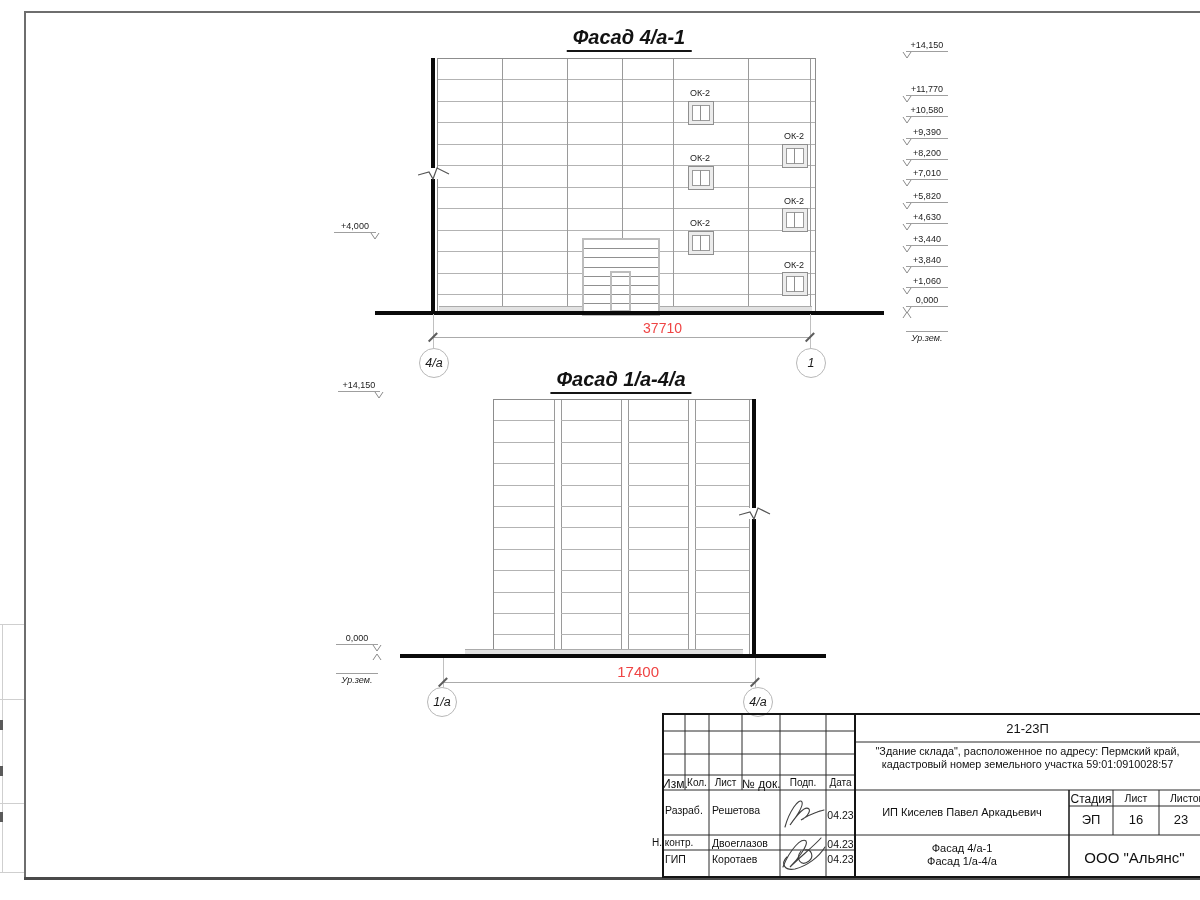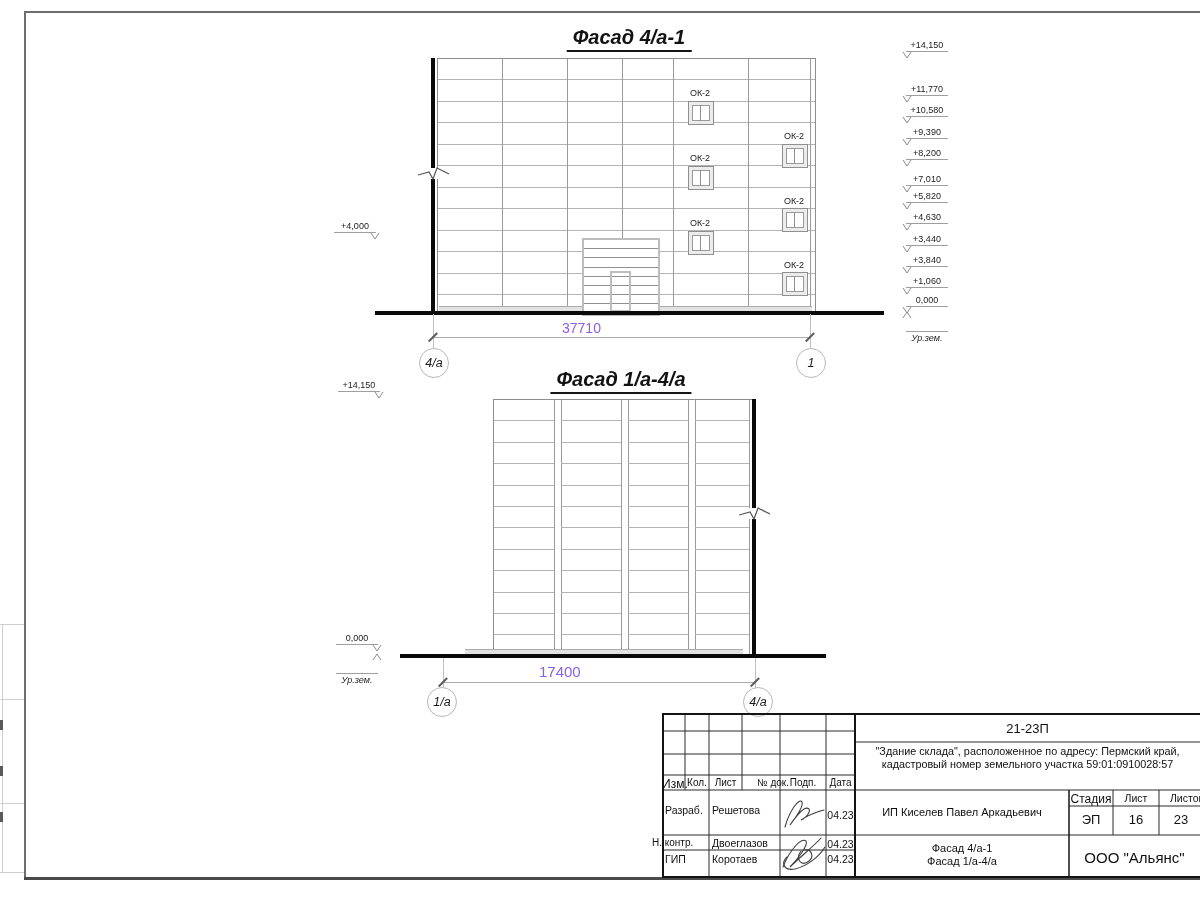--- a/index.html
+++ b/index.html
@@ -25,21 +25,21 @@
   .door{position:absolute;border:2px solid #bdbdbd;background:transparent;}
   .mark{position:absolute;width:42px;font-size:9px;line-height:10px;color:#1c1c1c;}
   .mark .mt{display:block;text-align:center;border-bottom:1px solid #9f9f9f;padding-bottom:1px;white-space:nowrap;}
   .mark .mt2{display:block;text-align:center;border-top:1px solid #9f9f9f;padding-top:1px;margin-top:20px;white-space:nowrap;font-style:italic;}
   .mark svg{position:absolute;fill:none;stroke:#8a8a8a;stroke-width:1;}
   .mr svg{left:-4px;top:11px;}
   .ml svg{right:-4px;top:11px;}
   .dimline{position:absolute;background:#ababab;height:1px;}
   .extline{position:absolute;background:#c0c0c0;width:1px;}
   .dimtick{position:absolute;width:1.5px;height:12px;background:#5c5c5c;transform:rotate(45deg);}
-  .dimtxt{position:absolute;width:120px;text-align:left;color:#8b5cf6;}
+  .dimtxt{position:absolute;width:120px;text-align:right;color:#ef4444;}
   .bub{position:absolute;width:28px;height:28px;border:1px solid #b8b8b8;border-radius:50%;
        display:flex;align-items:center;justify-content:center;font-size:12.5px;font-style:italic;color:#1a1a1a;background:#fff;}
   .brk{position:absolute;}
   .st{position:absolute;color:#111;white-space:nowrap;}
   .ctr{text-align:center;}
   .sig{position:absolute;}
   .sig path{fill:none;stroke:#3f3f3f;stroke-width:1.1;stroke-linecap:round;}
 </style>
 </head>
 <body>
@@ -144,21 +144,21 @@
       <svg width="10" height="8" viewBox="0 0 10 8">
         <polyline points="1,1 5,7 9,1"></polyline>
       </svg>
     </div>
   <div class="mark mr" style="left:906px;top:148px">
       <span class="mt">+8,200</span>
       <svg width="10" height="8" viewBox="0 0 10 8">
         <polyline points="1,1 5,7 9,1"></polyline>
       </svg>
     </div>
-  <div class="mark mr" style="left:906px;top:174px">
+  <div class="mark mr" style="left:906px;top:168px">
       <span class="mt">+7,010</span>
       <svg width="10" height="8" viewBox="0 0 10 8">
         <polyline points="1,1 5,7 9,1"></polyline>
       </svg>
     </div>
   <div class="mark mr" style="left:906px;top:191px">
       <span class="mt">+5,820</span>
       <svg width="10" height="8" viewBox="0 0 10 8">
         <polyline points="1,1 5,7 9,1"></polyline>
       </svg>
@@ -283,21 +283,21 @@
       <line x1="1" y1="0" x2="1" y2="165"></line>
       <line x1="193" y1="0" x2="193" y2="165"></line>
       <line x1="0" y1="164" x2="538" y2="164"></line>
     </g>
     <line x1="407" y1="77" x2="407" y2="165" stroke="#141414" stroke-width="1.5"></line>
   </svg>
 
   <div class="st ctr" style="left:662px;top:777px;width:16px;font-size:12px">Изм.</div>
   <div class="st ctr" style="left:685px;top:777px;width:24px;font-size:10px">Кол.</div>
   <div class="st ctr" style="left:709px;top:777px;width:33px;font-size:10px">Лист</div>
-  <div class="st ctr" style="left:742px;top:777px;width:62px;font-size:10px">№ док.</div>
+  <div class="st ctr" style="left:742px;top:777px;width:38px;font-size:12px">№ док.</div>
   <div class="st ctr" style="left:780px;top:777px;width:46px;font-size:10px">Подп.</div>
   <div class="st ctr" style="left:826px;top:777px;width:29px;font-size:10px">Дата</div>
 
   <div class="st" style="left:665px;top:804px;font-size:10.5px">Разраб.</div>
   <div class="st" style="left:712px;top:804px;font-size:10.5px">Решетова</div>
   <div class="st ctr" style="left:826px;top:809px;width:29px;font-size:10.5px">04.23</div>
   <div class="st" style="left:652px;top:837px;font-size:10px">Н. контр.</div>
   <div class="st" style="left:712px;top:837px;font-size:10.5px">Двоеглазов</div>
   <div class="st ctr" style="left:826px;top:838px;width:29px;font-size:10.5px">04.23</div>
   <div class="st" style="left:665px;top:853px;font-size:10.5px">ГИП</div>

